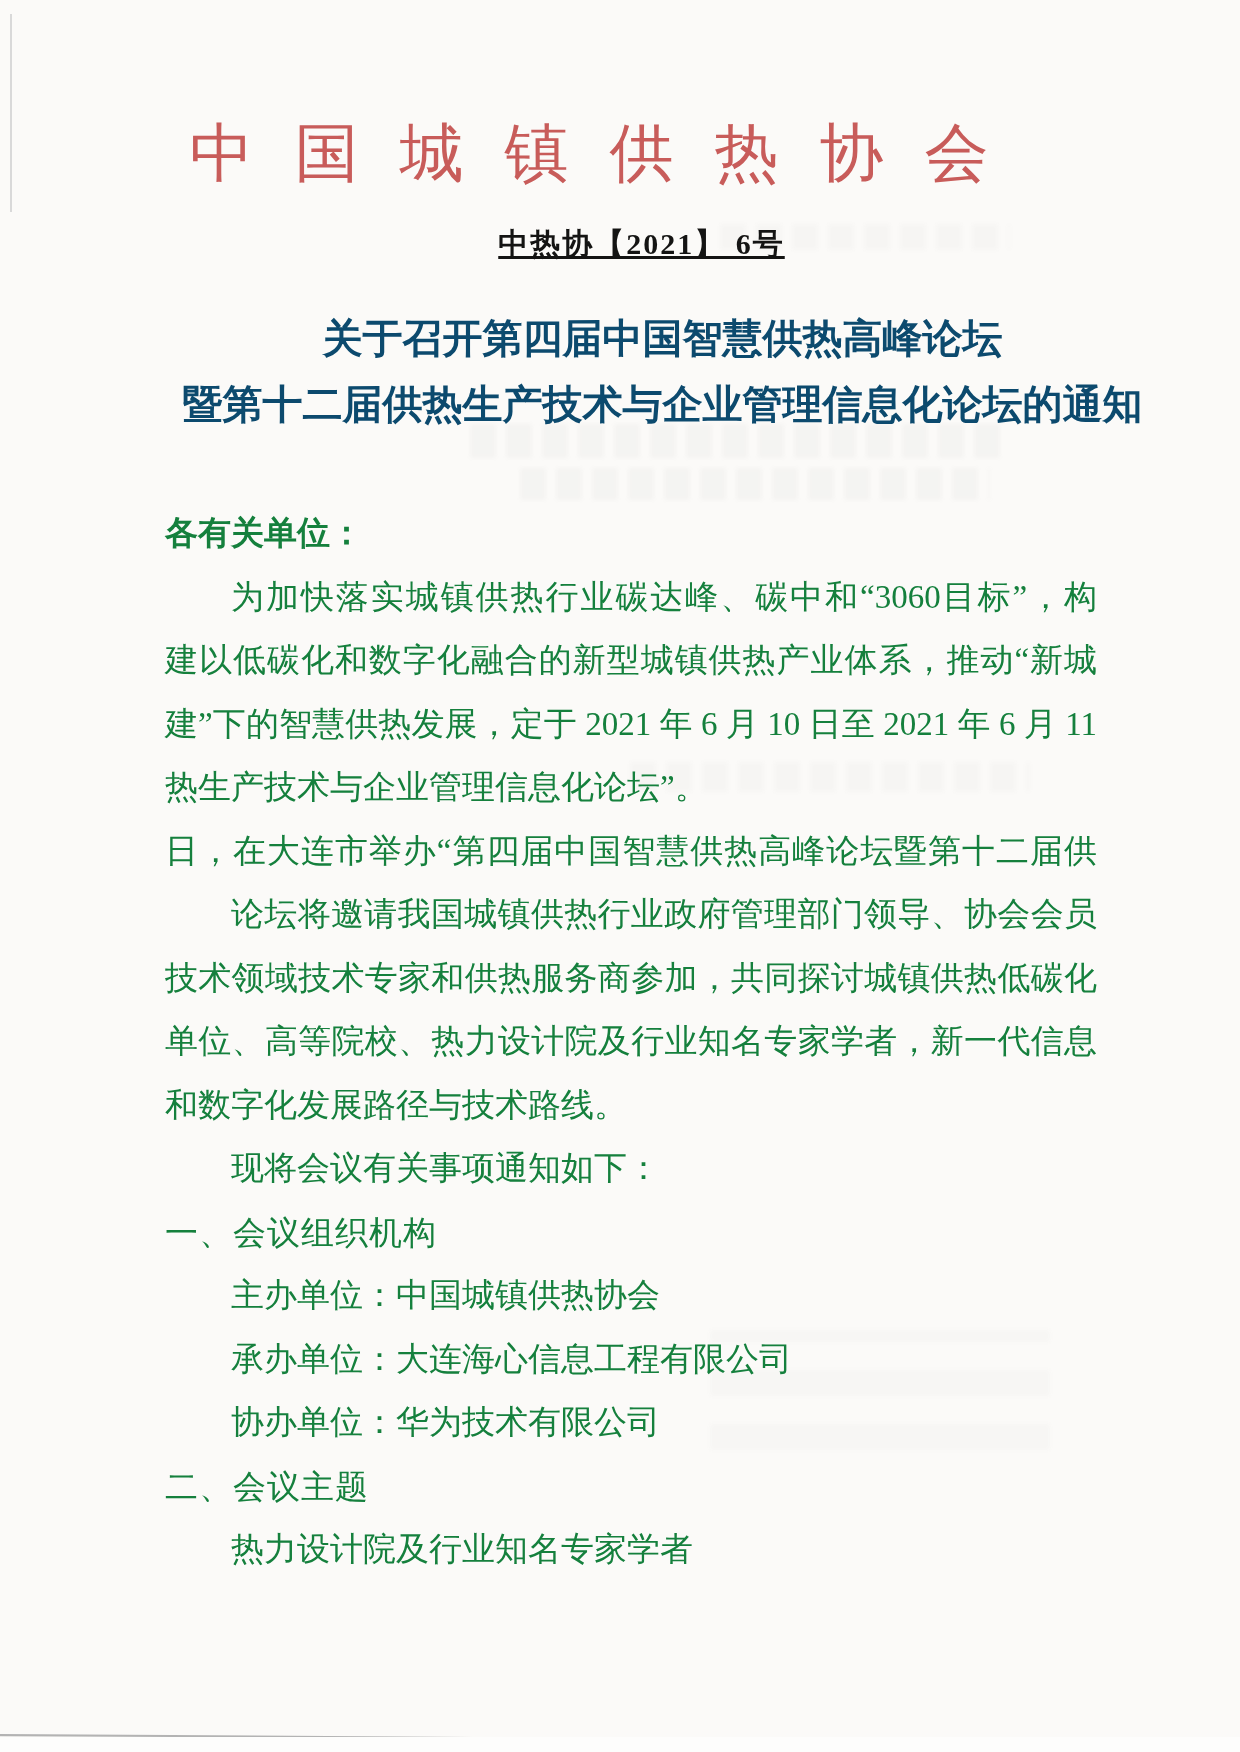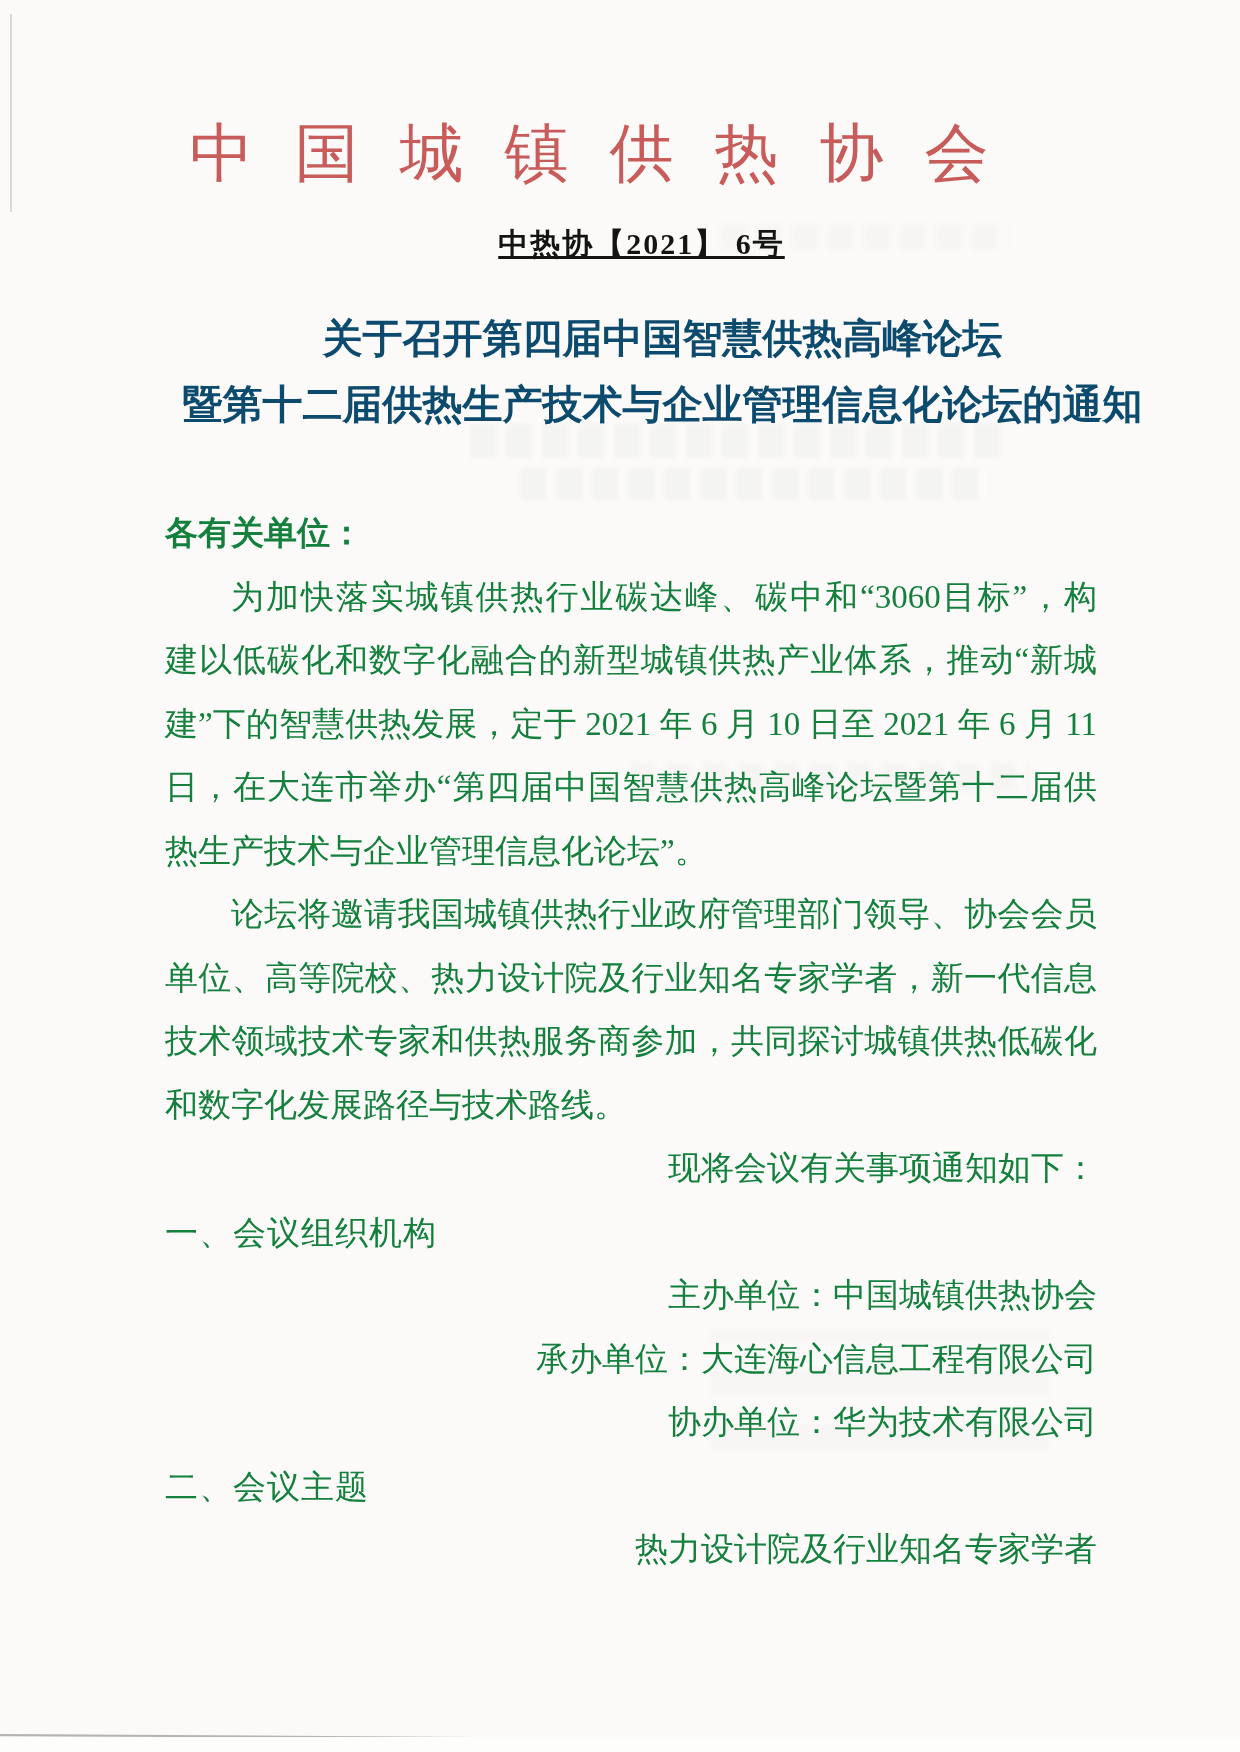--- a/index.html
+++ b/index.html
@@ -86,21 +86,21 @@
   
   .body-block {
     position: absolute;
     left: 165px; top: 502px;
     width: 932px;
     font-size: 33px;
     line-height: 63.5px;
     color: #15803d;
   }
   .line { white-space: normal; }
-  .indent { text-indent: 66px; text-align: right; }
+  .indent { text-indent: 66px; }
   .fill {
     text-align: justify;
     text-align-last: justify;
     text-justify: inter-character;
   }
   .salutation { font-weight: bold; }
   .heading {
     font-weight: normal;
     font-family: "Liberation Sans", "DejaVu Sans", sans-serif;
     letter-spacing: 1px;
@@ -126,26 +126,26 @@
 
   <h1 class="doc-title-line title-l2">暨第十二届供热生产技术与企业管理信息化论坛的通知</h1>
 
   <div class="body-block">
 
     <div class="line salutation">各有关单位：</div>
 
     <div class="line indent fill">为加快落实城镇供热行业碳达峰、碳中和“3060目标”，构</div>
     <div class="line fill">建以低碳化和数字化融合的新型城镇供热产业体系，推动“新城</div>
     <div class="line fill">建”下的智慧供热发展，定于 2021 年 6 月 10 日至 2021 年 6 月 11</div>
+    <div class="line">热生产技术与企业管理信息化论坛”。</div>
     <div class="line fill">日，在大连市举办“第四届中国智慧供热高峰论坛暨第十二届供</div>
-    <div class="line">热生产技术与企业管理信息化论坛”。</div>
 
     <div class="line indent fill">论坛将邀请我国城镇供热行业政府管理部门领导、协会会员</div>
+    <div class="line fill">技术领域技术专家和供热服务商参加，共同探讨城镇供热低碳化</div>
     <div class="line fill">单位、高等院校、热力设计院及行业知名专家学者，新一代信息</div>
-    <div class="line fill">技术领域技术专家和供热服务商参加，共同探讨城镇供热低碳化</div>
     <div class="line">和数字化发展路径与技术路线。</div>
 
     <div class="line indent">现将会议有关事项通知如下：</div>
 
     <div class="line heading">一、会议组织机构</div>
 
     <div class="line indent">主办单位：中国城镇供热协会</div>
     <div class="line indent">承办单位：大连海心信息工程有限公司</div>
     <div class="line indent">协办单位：华为技术有限公司</div>
 

